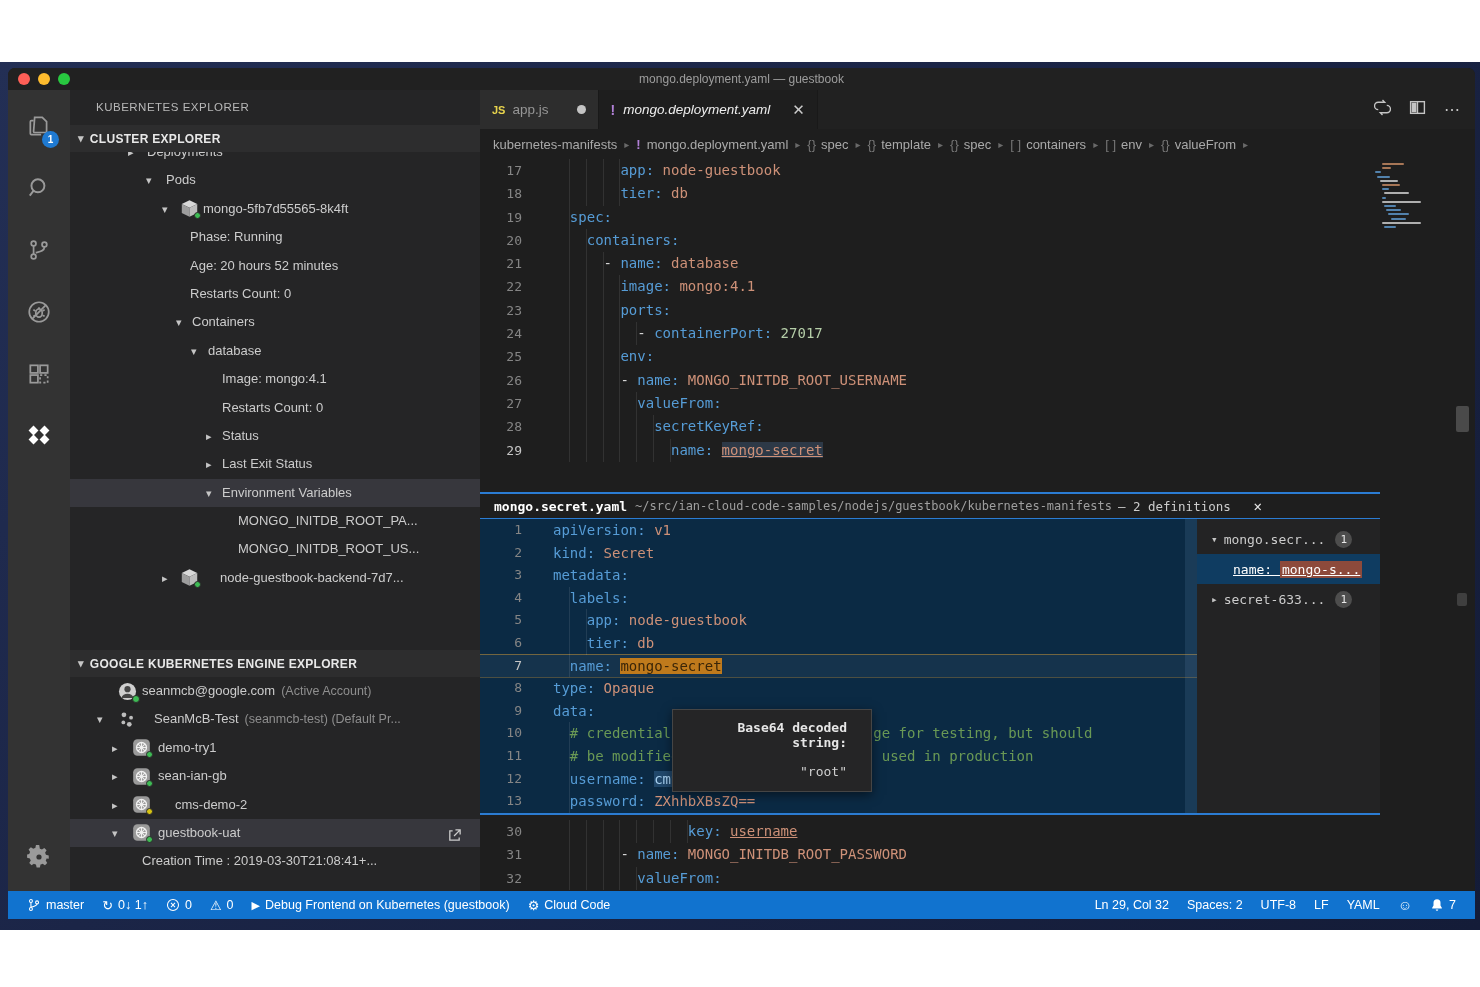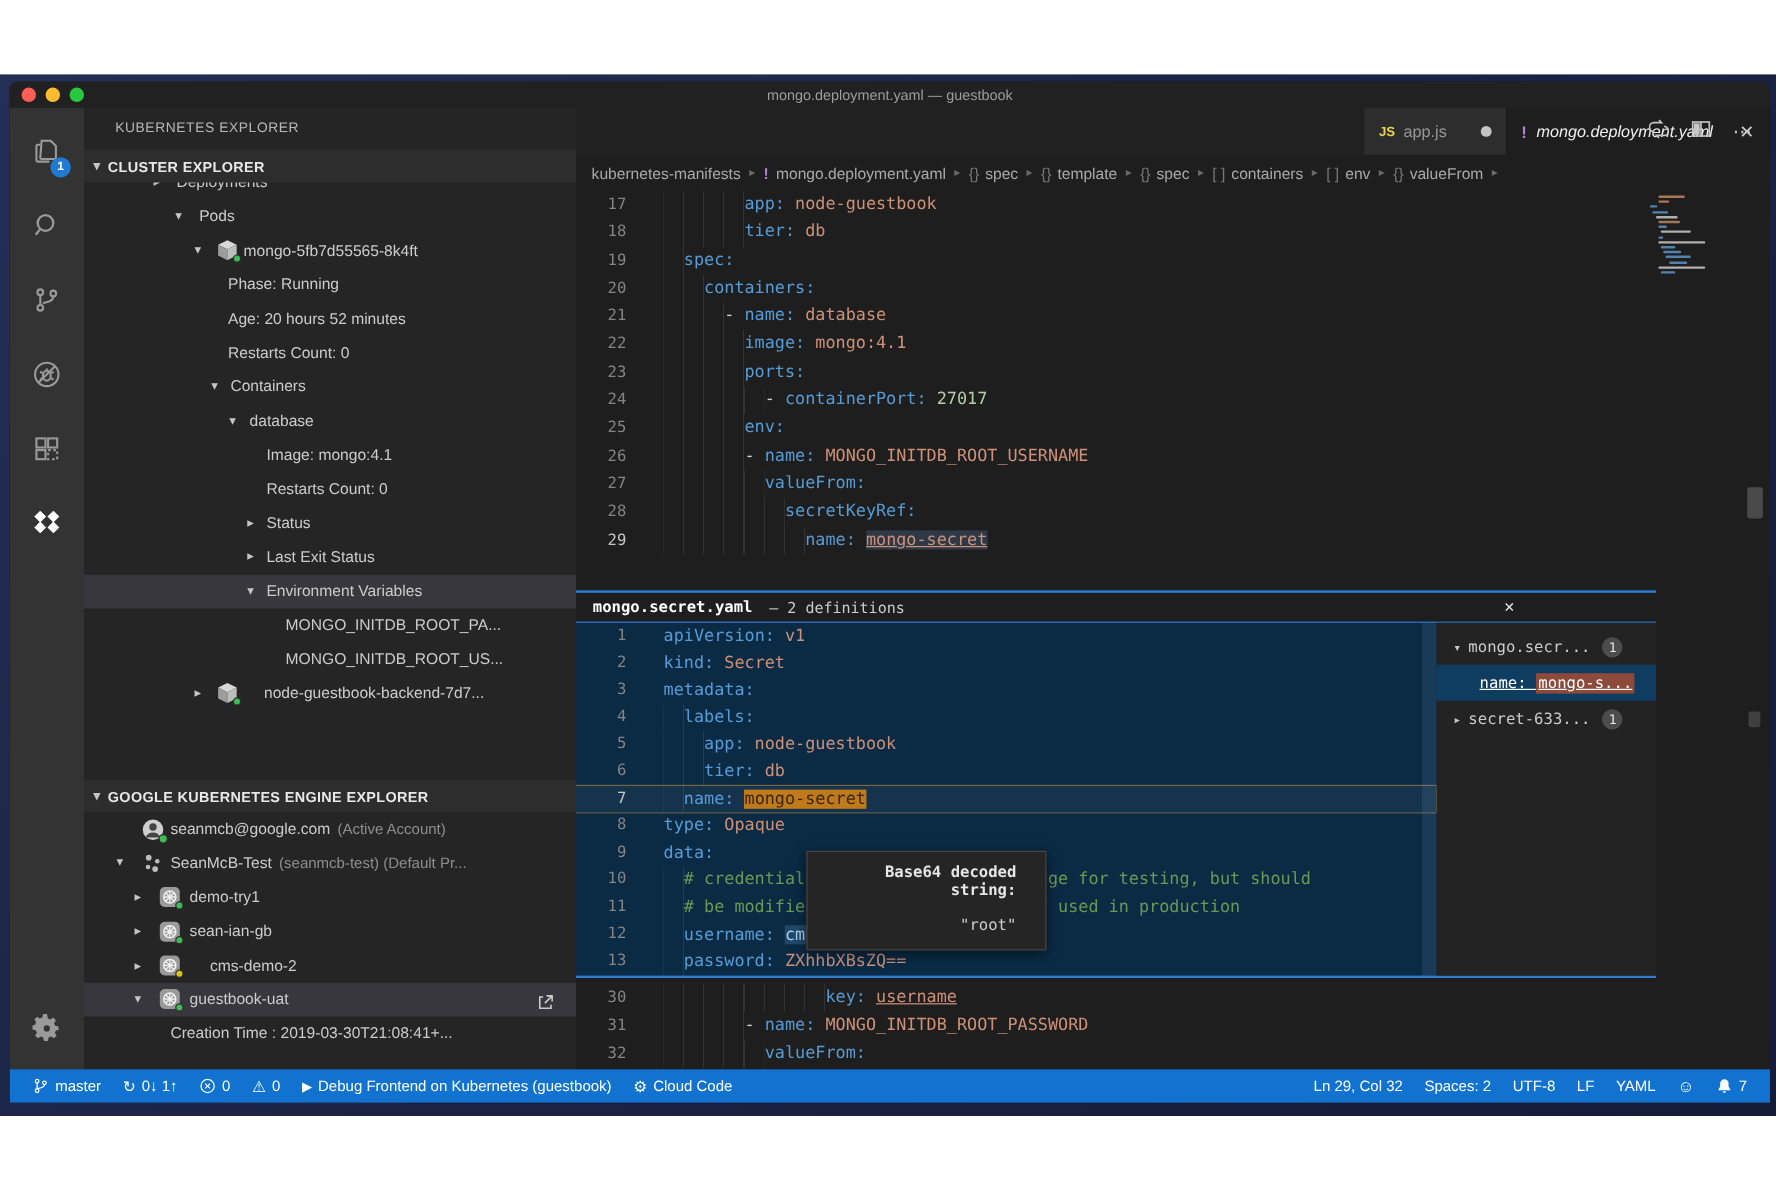--- a/index.html
+++ b/index.html
@@ -36,21 +36,21 @@
   .trow .arr, .arr { color:#c5c5c5; font-size:11px; }
   .trow .t-arr { position:absolute; top:0; }
   .trow .t-icon { position:absolute; top:4.5px; width:19px; height:19px; }
   .trow .t-label { position:absolute; top:0; color:#cccccc; }
   .trow .dim { color:#8e8e8e; margin-left:6px; font-size:12.5px; }
   .statdot { position:absolute; width:7px; height:7px; border-radius:50%; border:1.5px solid #2c2c2c; right:-2px; bottom:-1px; }
   .ext-icon { position:absolute; right:18px; top:6px; color:#cccccc; }
 
   
   .editorcol { flex:1; display:flex; flex-direction:column; min-width:0; background:#1e1e1e; position:relative; }
-  .tabsrow { height:39px; background:#212121; display:flex; flex:none; align-items:stretch; position:relative;justify-content:flex-end; }
+  .tabsrow { height:39px; background:#212121; display:flex; flex:none; align-items:stretch; position:relative; }
   .tab { display:flex; align-items:center; padding:0 12px; font-size:13.5px; color:#969696; background:#2d2d2d; border-right:1px solid #191919; cursor:pointer; }
   .tab.active { background:#1e1e1e; color:#eeeeee; }
   .tab .tab-js { color:#e8d44d; font-weight:bold; font-size:11px; margin-right:7px; }
   .tab .tab-bang { color:#b180d7; font-weight:bold; margin-right:8px; font-size:14px; }
   .tab .mod-dot { width:9px; height:9px; border-radius:50%; background:#c4c4c4; margin-left:28px; }
   .tab .tab-close { margin-left:22px; color:#cccccc; font-size:15px; }
   .tab .itl { font-style:italic; }
   .editor-actions { position:absolute; right:14px; top:0; height:39px; display:flex; align-items:center; gap:18px; color:#c5c5c5; }
   .editor-actions svg { width:17px; height:17px; }
   .breadcrumbs { height:30px; display:flex; align-items:center; font-size:13px; color:#a9a9a9; padding-left:13px; flex:none; white-space:nowrap; overflow:hidden; }
@@ -273,21 +273,21 @@
                 <span class="t-label" style="left:72px"><span>seanmcb@google.com</span><span class="dim">(Active Account)</span></span>
               </div>
               <div class="trow">
                 <span class="t-arr arr" style="left:27px">▾</span>
                 <span class="t-icon" style="left:48px"><svg viewBox="0 0 16 16" fill="#bdbdbd">
                     <circle cx="5" cy="4" r="2"></circle>
                     <circle cx="11" cy="6.5" r="1.6"></circle>
                     <circle cx="4.5" cy="10.5" r="1.6"></circle>
                     <circle cx="9.5" cy="12" r="2"></circle>
                   </svg></span>
-                <span class="t-label" style="left:72px"><span>SeanMcB-Test</span><span class="dim">(seanmcb-test) (Default Pr...</span></span>
+                <span class="t-label" style="left:84px"><span>SeanMcB-Test</span><span class="dim">(seanmcb-test) (Default Pr...</span></span>
               </div>
               <div class="trow">
                 <span class="t-arr arr" style="left:42px">▸</span>
                 <span class="t-icon" style="left:62px"><svg viewBox="0 0 16 16">
                     <rect x="1" y="1" width="14" height="14" rx="3.5" fill="#9a9a9a"></rect>
                     <circle cx="8" cy="8" r="4.2" fill="none" stroke="#f0f0f0" stroke-width="1.1"></circle>
                     <path d="M8 3.8v8.4M3.8 8h8.4M5 5l6 6M11 5l-6 6" stroke="#f0f0f0" stroke-width="0.9"></path>
                   </svg><span class="statdot" style="background:#3dbb54"></span></span>
                 <span class="t-label" style="left:88px"><span>demo-try1</span></span>
               </div>
@@ -413,20 +413,21 @@
               <div class="cline"><span class="ln">27</span><span class="gap"></span><pre class="codetxt"><span class="ind" style="width:10ch"></span><span class="tk-k">valueFrom:</span></pre></div>
               <div class="cline"><span class="ln">28</span><span class="gap"></span><pre class="codetxt"><span class="ind" style="width:12ch"></span><span class="tk-k">secretKeyRef:</span></pre></div>
             </div>
           <div id="line29">
               <div class="cline cur"><span class="ln">29</span><span class="gap"></span><pre class="codetxt"><span class="ind" style="width:14ch"></span><span class="tk-k">name:</span><span class="tk-p"> </span><span class="tk-link">mongo-secret</span></pre></div>
             </div>
 
           <div class="peek" style="top:333px">
             <div class="peek-head">
               <span class="peek-file">mongo.secret.yaml</span>
+              <span class="peek-path">~/src/ian-cloud-code-samples/nodejs/guestbook/kubernetes-manifests</span>
               <span class="peek-meta">– 2 definitions</span>
               <span class="peek-close">✕</span>
             </div>
             <div class="peek-body">
               <div class="peek-editor">
                 <div id="peekLines">
                     <div class="cline"><span class="ln">1</span><span class="gap"></span><pre class="codetxt"><span class="ind" style="width:0ch"></span><span class="tk-k">apiVersion:</span><span class="tk-v"> v1</span></pre></div>
                     <div class="cline"><span class="ln">2</span><span class="gap"></span><pre class="codetxt"><span class="ind" style="width:0ch"></span><span class="tk-k">kind:</span><span class="tk-v"> Secret</span></pre></div>
                     <div class="cline"><span class="ln">3</span><span class="gap"></span><pre class="codetxt"><span class="ind" style="width:0ch"></span><span class="tk-k">metadata:</span></pre></div>
                     <div class="cline"><span class="ln">4</span><span class="gap"></span><pre class="codetxt"><span class="ind" style="width:2ch"></span><span class="tk-k">labels:</span></pre></div>

